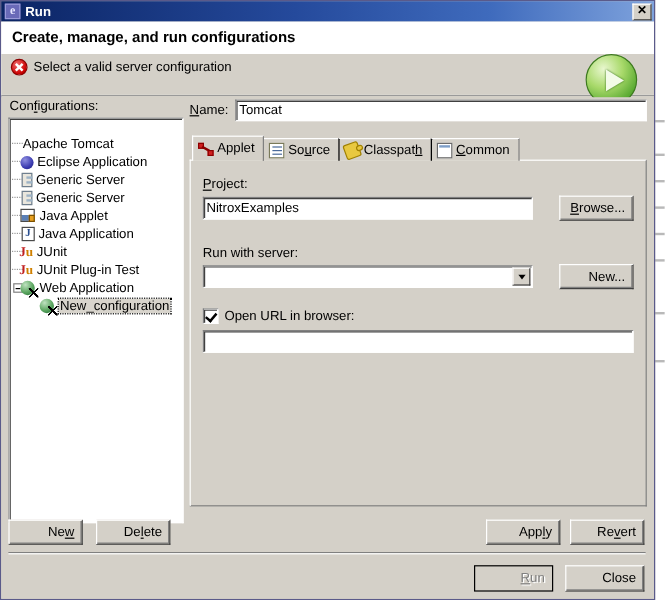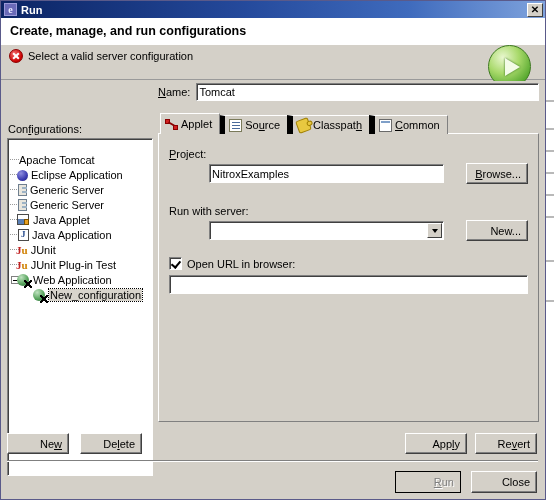--- a/index.html
+++ b/index.html
@@ -159,21 +159,20 @@
     top: 80px;
     bottom: 0;
     background: #d4d0c8;
   }
 
   
   #leftcol {
     position: absolute;
     left: 6px; top: 2px;
     width: 146px;
-    margin-top: 40px;
   }
   .cfg-label {
     font-size: 11px;
     margin-bottom: 3px;
     padding-left: 1px;
   }
   .cfg-label u { text-decoration: underline; }
   #tree {
     width: 146px;
     height: 338px;
@@ -349,21 +348,21 @@
     z-index: 2;
     padding-left: 2px;
   }
   .tab {
     display: flex;
     align-items: center;
     gap: 3px;
     height: 19px;
     padding: 0 7px 0 4px;
     font-size: 11px;
-    border-left: 6px solid #000000;
+    border-left: 1px solid #000000;
     border-top: 1px solid #ffffff;
     border-right: 1px solid #808080;
     background: #d4d0c8;
     box-sizing: border-box;
     margin-right: -1px;
     position: relative;
   }
   .tab.active {
     height: 21px;
     border-top: 1px solid #ffffff;
@@ -441,21 +440,21 @@
     margin-top: -1px;
     padding: 14px 10px 0 10px;
     position: relative;
     background: #d4d0c8;
   }
   .fld-label {
     font-size: 11px;
     margin-bottom: 3px;
   }
   .fld-label u { text-decoration: underline; }
-  .row { display: flex; gap: 22px; align-items: center; margin-left: 40px; }
+  .row { display: flex; gap: 22px; align-items: center; }
   .spacer-20 { height: 21px; }
   .spacer-16 { height: 16px; }
 
   .combo {
     flex: 1;
     height: 19px;
     background: #ffffff;
     border: 1px solid #808080;
     border-right-color: #ffffff;
     border-bottom-color: #ffffff;

